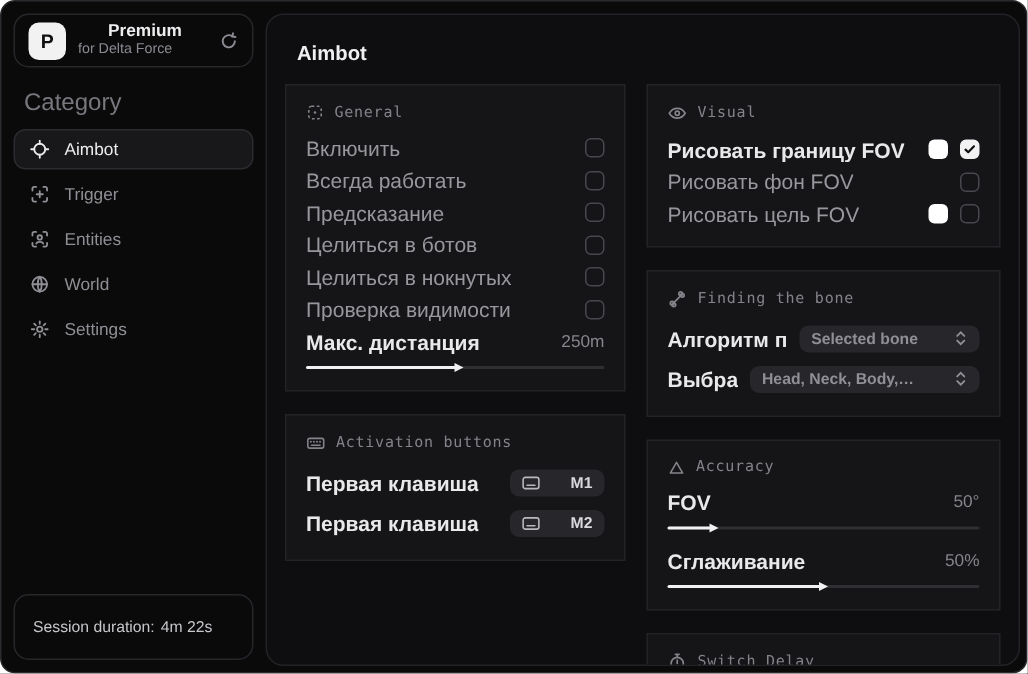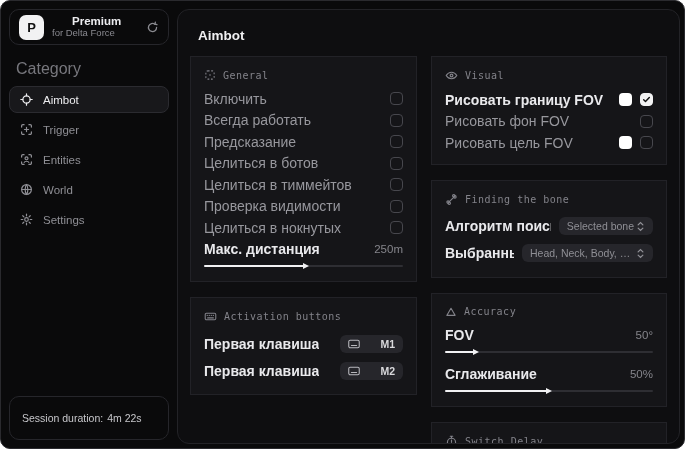--- a/index.html
+++ b/index.html
@@ -37,21 +37,21 @@
   .cb{width:13px;height:13px;border:1.5px solid #47474d;border-radius:4px;box-sizing:border-box;flex:0 0 auto;cursor:pointer;display:flex;align-items:center;justify-content:center;background:transparent;}
   .cb.checked{background:#f2f2f3;border-color:#f2f2f3;}
   .rowend{display:flex;align-items:center;gap:8px;flex:0 0 auto;}
   .swatch{width:13px;height:13px;border-radius:4px;background:#fff;flex:0 0 auto;cursor:pointer;}
   
   .slider{padding:5px 0 4px 0;cursor:pointer;}
   .track{height:2px;background:#2e2e33;border-radius:1px;position:relative;}
   .fill{height:2px;background:#f1f1f3;border-radius:1px;position:relative;}
   .fill::after{content:'';position:absolute;right:-5px;top:50%;transform:translateY(-50%);border-left:6px solid #f1f1f3;border-top:3.5px solid transparent;border-bottom:3.5px solid transparent;}
   
-  .select{display:inline-flex;align-items:flex-end;gap:2px;background:#26262b;border-radius:6px;padding:3px 8px;font-size:10.5px;color:#8f8f95;cursor:pointer;flex:0 0 auto;max-width:140px;}
+  .select{display:inline-flex;align-items:flex-start;gap:24px;background:#26262b;border-radius:6px;padding:3px 8px;font-size:10.5px;color:#8f8f95;cursor:pointer;flex:0 0 auto;max-width:140px;font-weight:bold;}
   .select .stext{white-space:nowrap;overflow:hidden;text-overflow:ellipsis;max-width:104px;}
   .select .uicon{display:flex;color:#8f8f95;flex:0 0 auto;}
   
   .keybtn{display:inline-flex;align-items:center;gap:20px;background:#26262b;border-radius:6px;padding:3px 8px;font-size:10.5px;font-weight:bold;color:#d9d9dc;cursor:pointer;flex:0 0 auto;}
   .keybtn .kicon{display:flex;color:#b9b9be;}
 </style>
 </head>
 <body>
 
 <div class="window">
@@ -155,29 +155,25 @@
           </div>
           <div class="row">
             <span class="lbl dim">Предсказание</span>
             <span class="cb"></span>
           </div>
           <div class="row">
             <span class="lbl dim">Целиться в ботов</span>
             <span class="cb"></span>
           </div>
           <div class="row">
-            <span class="lbl dim">Целиться в тиммейтов</span>
+            <span class="lbl dim">Целиться в нокнутых</span>
             <span class="cb"></span>
           </div>
           <div class="row">
             <span class="lbl dim">Проверка видимости</span>
-            <span class="cb"></span>
-          </div>
-          <div class="row">
-            <span class="lbl dim">Целиться в нокнутых</span>
             <span class="cb"></span>
           </div>
           <div class="row">
             <span class="lbl bright">Макс. дистанция</span>
             <span class="val">250m</span>
           </div>
           <div class="slider">
             <div class="track">
                 <div class="fill" style="width: 50%;"></div>
               </div>

